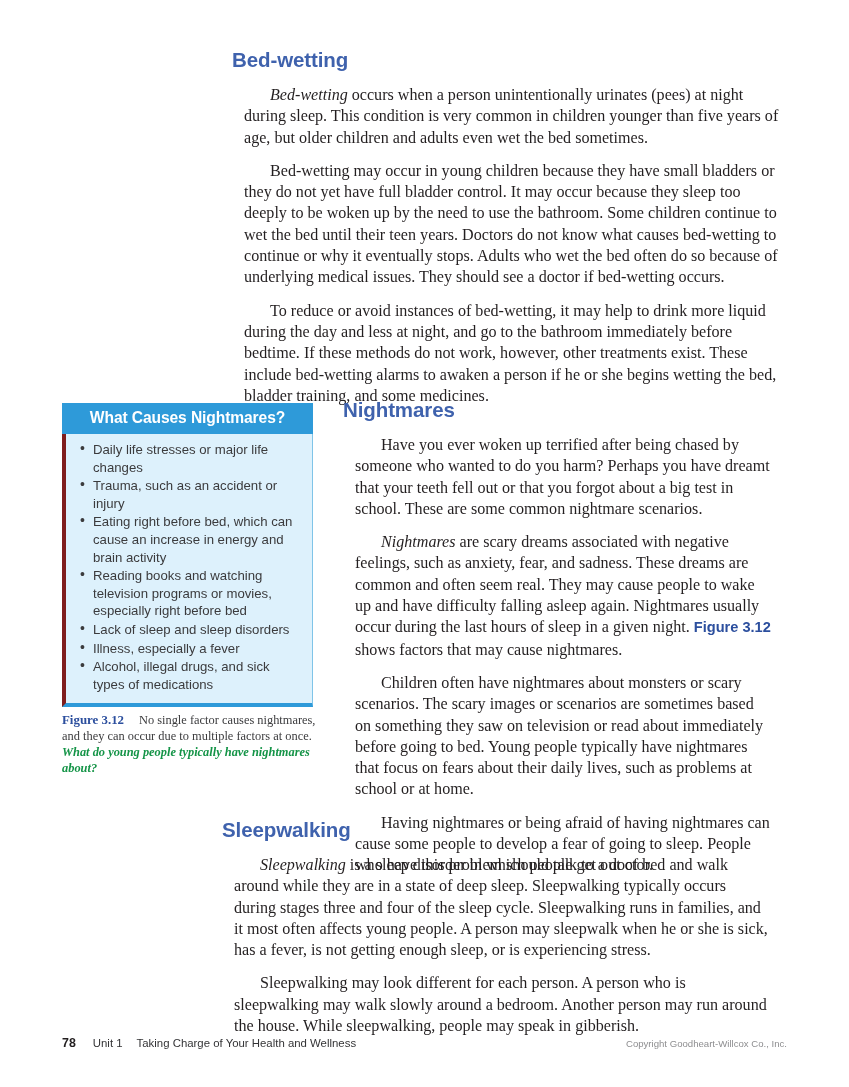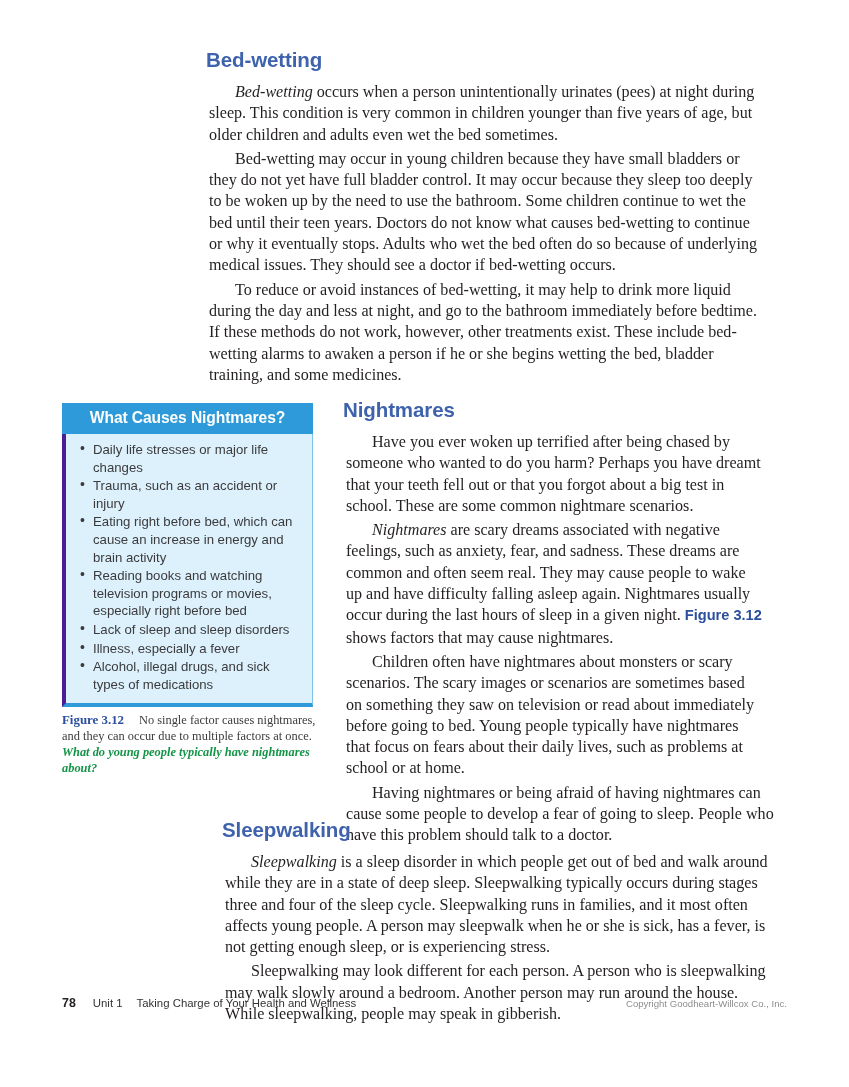--- a/index.html
+++ b/index.html
@@ -17,39 +17,39 @@
     width: 849px;
     height: 1087px;
     background: #ffffff;
     overflow: hidden;
     box-sizing: border-box;
   }
 
   
   .content {
     position: absolute;
-    left: 206px;
+    left: 232px;
     top: 48px;
     width: 560px;
   }
 
   h2.section-heading {
     font-family: "Liberation Sans", sans-serif;
     font-weight: bold;
     font-size: 20.5px;
     color: #3f62ad;
     margin: 0 0 9px 0;
     letter-spacing: -0.1px;
   }
 
   p.body-par {
     font-family: "Liberation Serif", serif;
     font-size: 16.1px;
     line-height: 21.3px;
-    margin: 3px;
+    margin: 12px;
     text-indent: 26px;
     text-align: left;
     color: #231f20;
   }
 
   .term {
     font-style: italic;
   }
   .figref {
     font-family: "Liberation Sans", sans-serif;
@@ -90,21 +90,21 @@
     color: #ffffff;
     font-family: "Liberation Sans", sans-serif;
     font-weight: bold;
     font-size: 15.6px;
     padding: 6px 0 7px 0;
     text-align: center;
     letter-spacing: -0.1px;
   }
   .feature-body {
     background: #ddf1fc;
-    border-left: 4px solid #4c1d95;
+    border-left: 4px solid #7f1d1d;
     border-right: 1px solid #7fc4e8;
     border-bottom: 4px solid #2e9ad9;
     padding: 7px 8px 9px 0;
     box-sizing: border-box;
   }
   ul.feature-list {
     list-style: none;
     margin: 0;
     padding: 0;
   }
@@ -146,21 +146,21 @@
     font-weight: bold;
     font-style: italic;
     color: #149447;
   }
   .cap-gap { letter-spacing: 0.35em; }
 
   
   .footer {
     position: absolute;
     left: 62px;
-    top: 996px;
+    top: 1036px;
     width: 725px;
     display: flex;
     align-items: baseline;
     justify-content: space-between;
   }
   .footer-left {
     font-family: "Liberation Sans", sans-serif;
     font-size: 11.4px;
     color: #333335;
     display: flex;

